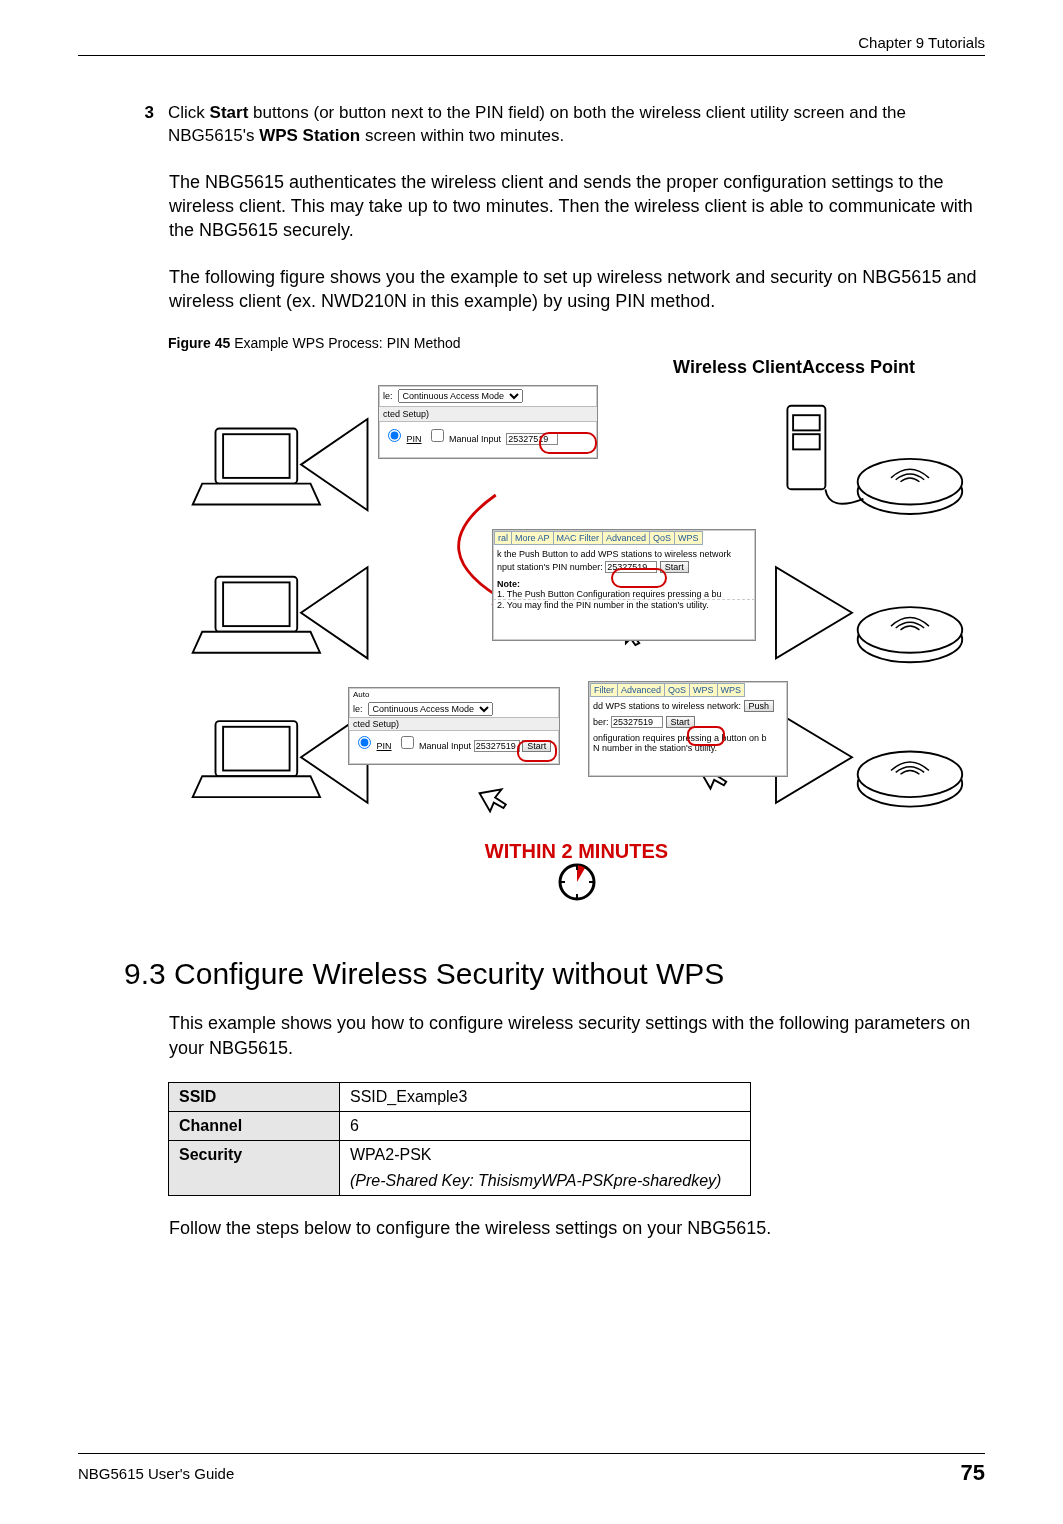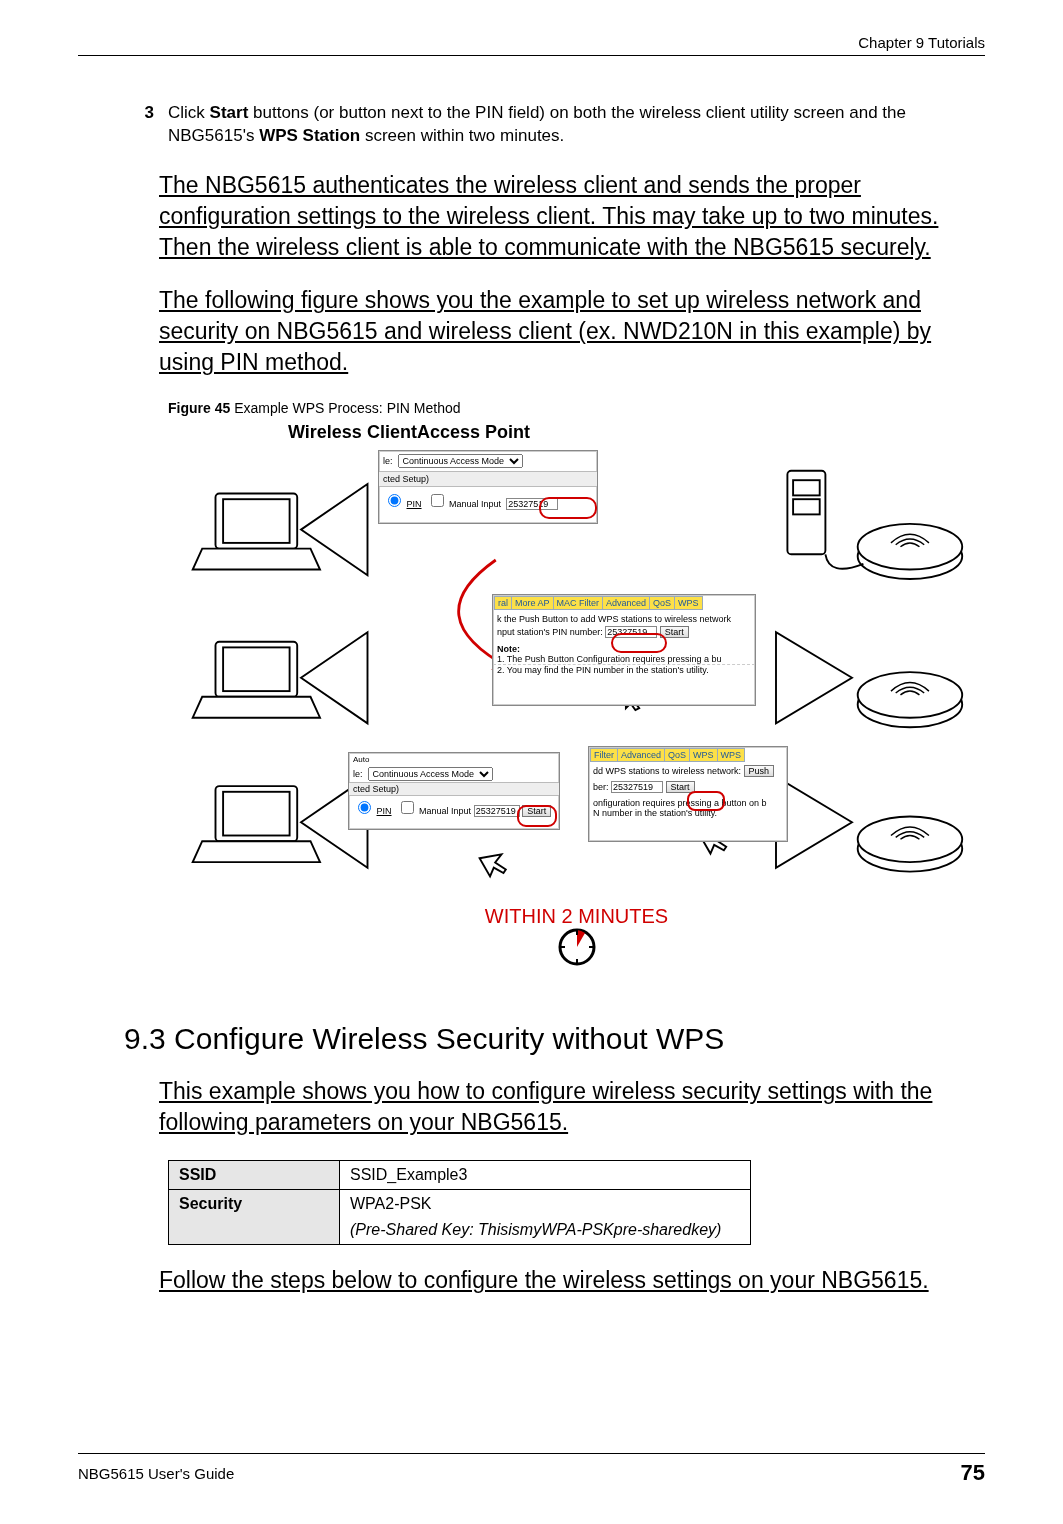--- a/index.html
+++ b/index.html
@@ -44,58 +44,57 @@
   }
   .step .num {
     width: 30px;
     flex: 0 0 30px;
     font-weight: bold;
     text-align: right;
     padding-right: 14px;
   }
   .step .txt { flex: 1; }
   .para {
-    font-size: 23px;
+    font-size: 18px;
     line-height: 1.35;
-    margin-left: 35px;
+    margin-left: 45px;
     margin-bottom: 22px;
-    text-decoration: underline;
   }
   .bold { font-weight: bold; }
   .fig-caption {
     font-size: 14px;
     margin-left: 44px;
     margin-bottom: 6px;
   }
   .fig-caption .fw { font-weight: bold; }
   .figure-box {
     margin-left: 44px;
     position: relative;
     height: 540px;
   }
   .figure-labels {
     display: flex;
-    justify-content: flex-start;
+    justify-content: flex-end;
     font-family: Arial, Helvetica, sans-serif;
     font-weight: bold;
     font-size: 18px;
     padding: 0 70px 0 120px;
   }
   .figure-svg {
     width: 100%;
     height: 500px;
   }
   .within {
     position: absolute;
     left: 0; right: 0;
     bottom: 34px;
     text-align: center;
     color: #d00000;
     font-family: Arial, Helvetica, sans-serif;
-    font-weight: normal;
+    font-weight: bold;
     font-size: 20px;
   }
   .clock {
     position: absolute;
     left: 50%;
     transform: translateX(-50%);
     bottom: -6px;
   }
   h2.section {
     font-family: Arial, Helvetica, sans-serif;
@@ -139,21 +138,21 @@
   
   .mini {
     font-family: Tahoma, sans-serif;
     font-size: 9px;
     background: #fff;
     border: 1px solid #888;
     position: absolute;
     box-shadow: 0 0 0 1px #ccc inset;
   }
   .mini .tabs span {
-    display:inline-block; padding:1px 3px; border:1px solid #9ab; background:#fde047; color:#235a9a; margin-right:-1px;
+    display:inline-block; padding:1px 3px; border:1px solid #9ab; background:#fef9c3; color:#235a9a; margin-right:-1px;
   }
   .mini .btn {
     display:inline-block; padding:0 4px; border:1px solid #777; background:linear-gradient(#fafafa,#ddd); font-size:9px;
   }
   .mini input[type=text]{ font-size:9px; width:48px; border:1px solid #888; padding:0 1px;}
   .red-circle { position:absolute; border:2.5px solid #d00000; border-radius:10px; }
 </style>
 </head>
 <body>
 
@@ -351,20 +350,24 @@
 
     <div class="para">This example shows you how to configure wireless security settings with the following parameters on your NBG5615.</div>
 
     <table class="params">
       <tbody>
           <tr>
         <td class="lbl">SSID</td>
         <td class="val">SSID_Example3</td>
       </tr>
       <tr>
+        <td class="lbl">Channel</td>
+        <td class="val">6</td>
+      </tr>
+      <tr>
         <td class="lbl">Security</td>
         <td class="val">
           <div>WPA2-PSK</div>
           <div style="margin-top:8px;font-style:italic;">(Pre-Shared Key: ThisismyWPA-PSKpre-sharedkey)</div>
         </td>
       </tr>
     </tbody>
       </table>
 
     <div class="para">Follow the steps below to configure the wireless settings on your NBG5615.</div>

